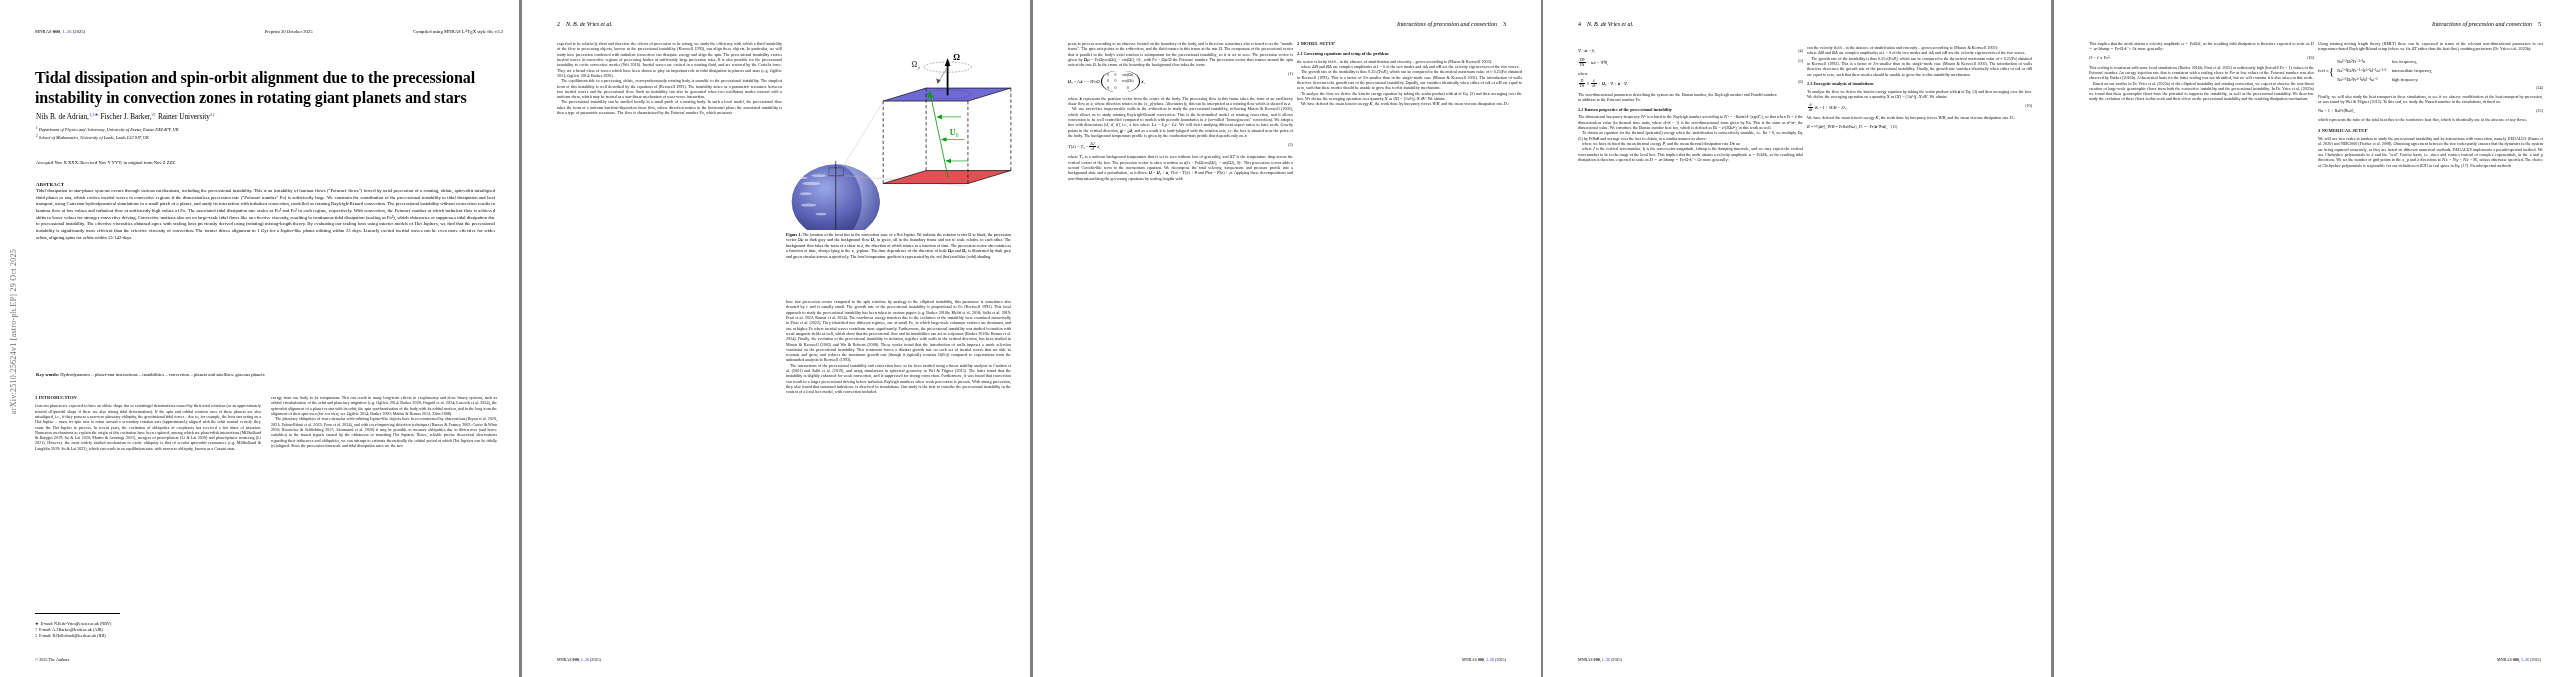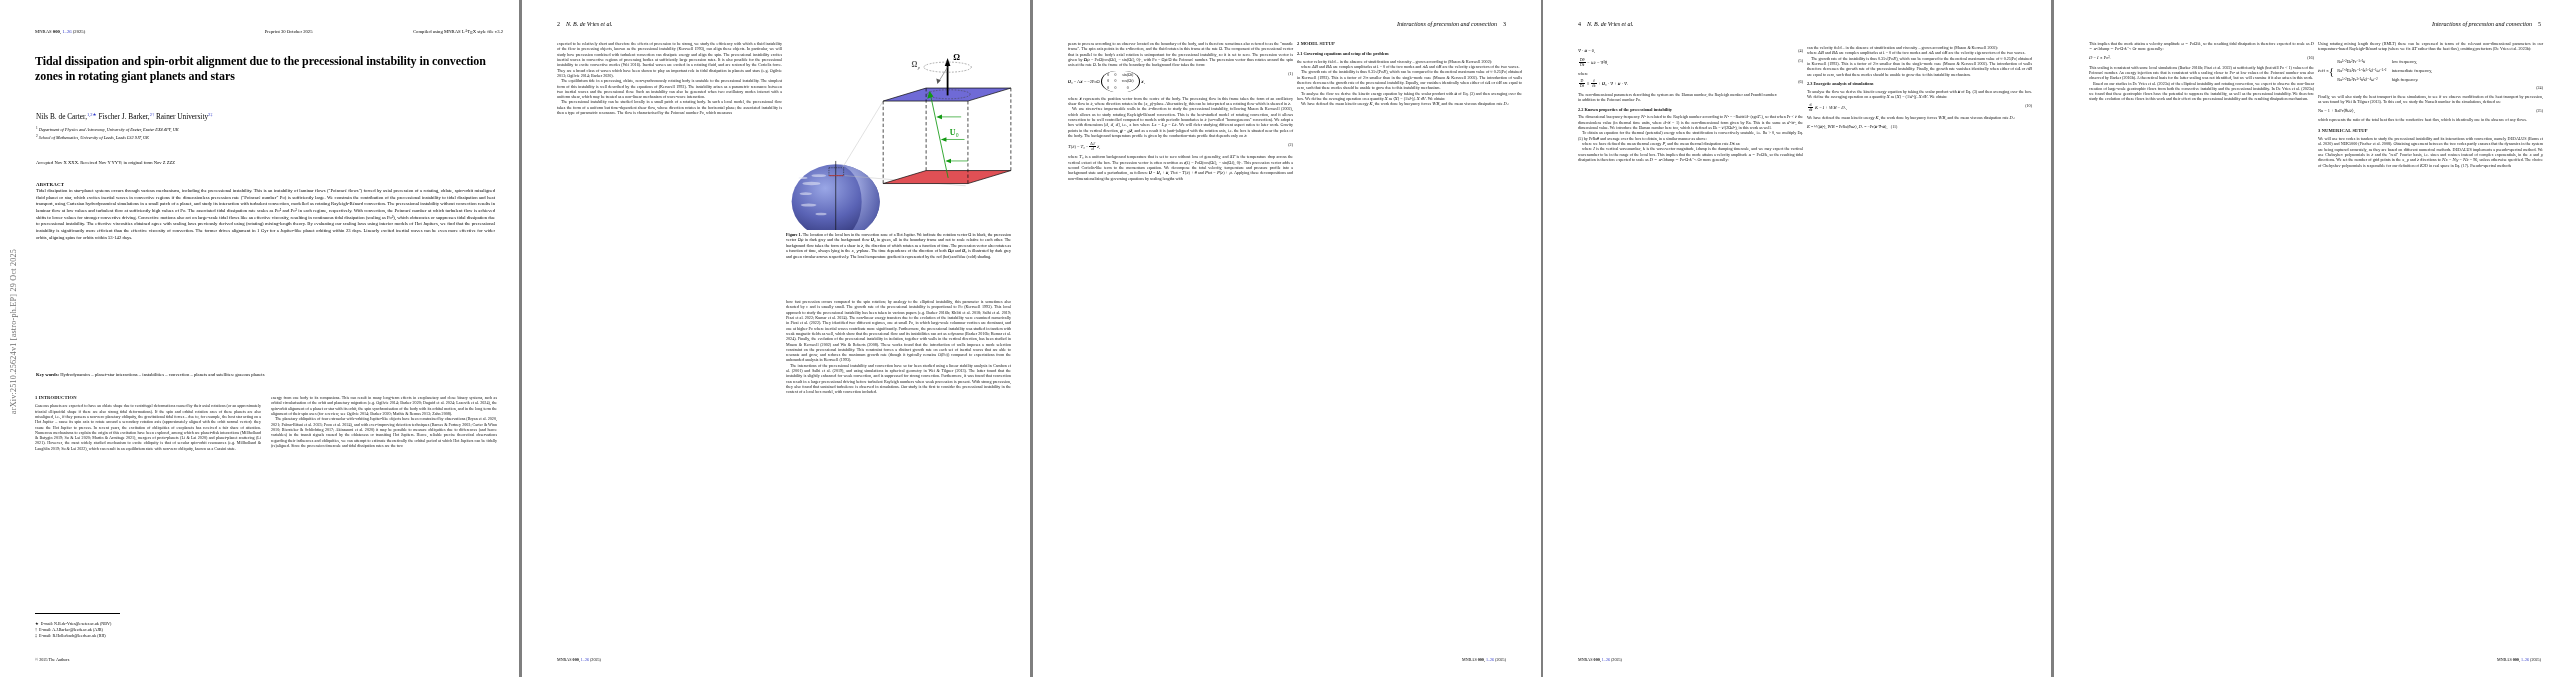--- a/index.html
+++ b/index.html
@@ -67,22 +67,22 @@
     position: absolute;
     top: 29px; left: 35px; right: 16px;
     font-size: 4.7px;
     display: flex;
     justify-content: space-between;
     white-space: nowrap;
   }
   .masthead .mid { margin-left: 79px; }
   .title {
     position: absolute;
-    left: 35px; right: 28px; top: 54px;
-    font-size: 12px;
+    left: 35px; right: 28px; top: 68px;
+    font-size: 16px;
     font-weight: bold;
     line-height: 1.22;
     letter-spacing: -0.1px;
   }
   .authors {
     position: absolute;
     left: 36px; right: 28px; top: 112px;
     font-size: 7.3px;
     line-height: 1.25;
   }
@@ -218,21 +218,21 @@
 
     <div class="masthead">
       <span>MNRAS <b>000</b>, <span class="cite">1–26</span> (2025)</span>
       <span class="mid">Preprint 30 October 2025</span>
       <span>Compiled using MNRAS L<span style="font-size:.78em;position:relative;top:-.28em;">A</span>T<span style="font-size:.9em;position:relative;top:.22em;">E</span>X style file v3.2</span>
     </div>
 
     <div class="title">Tidal dissipation and spin-orbit alignment due to the precessional instability in convection zones in rotating giant planets and stars</div>
 
     <div class="authors">
-      <span>Nils B. de Carter,</span><sup class="cite">1,2</sup><sup class="cite">★</sup><span> Fischer J. Barker,</span><sup class="cite">2</sup><sup class="cite">†</sup><span> Rainer University</span><sup class="cite">2</sup><sup class="cite">‡</sup>
+      <span>Nils B. de Adrian,</span><sup class="cite">1,2</sup><sup class="cite">★</sup><span> Fischer J. Barker,</span><sup class="cite">2</sup><sup class="cite">†</sup><span> Rainer University</span><sup class="cite">2</sup><sup class="cite">‡</sup>
     </div>
 
     <div class="affil">
       <div><sup>1</sup> <span>Department of Physics and Astronomy, University of Exeter, Exeter EX4 4PY, UK</span></div>
       <div><sup>2</sup> <span>School of Mathematics, University of Leeds, Leeds LS2 9JT, UK</span></div>
     </div>
 
     <div class="accepted">Accepted Nov X XXX. Received Nov Y YYY; in original form Nov Z ZZZ</div>
 
     <div class="abstract-wrap">

